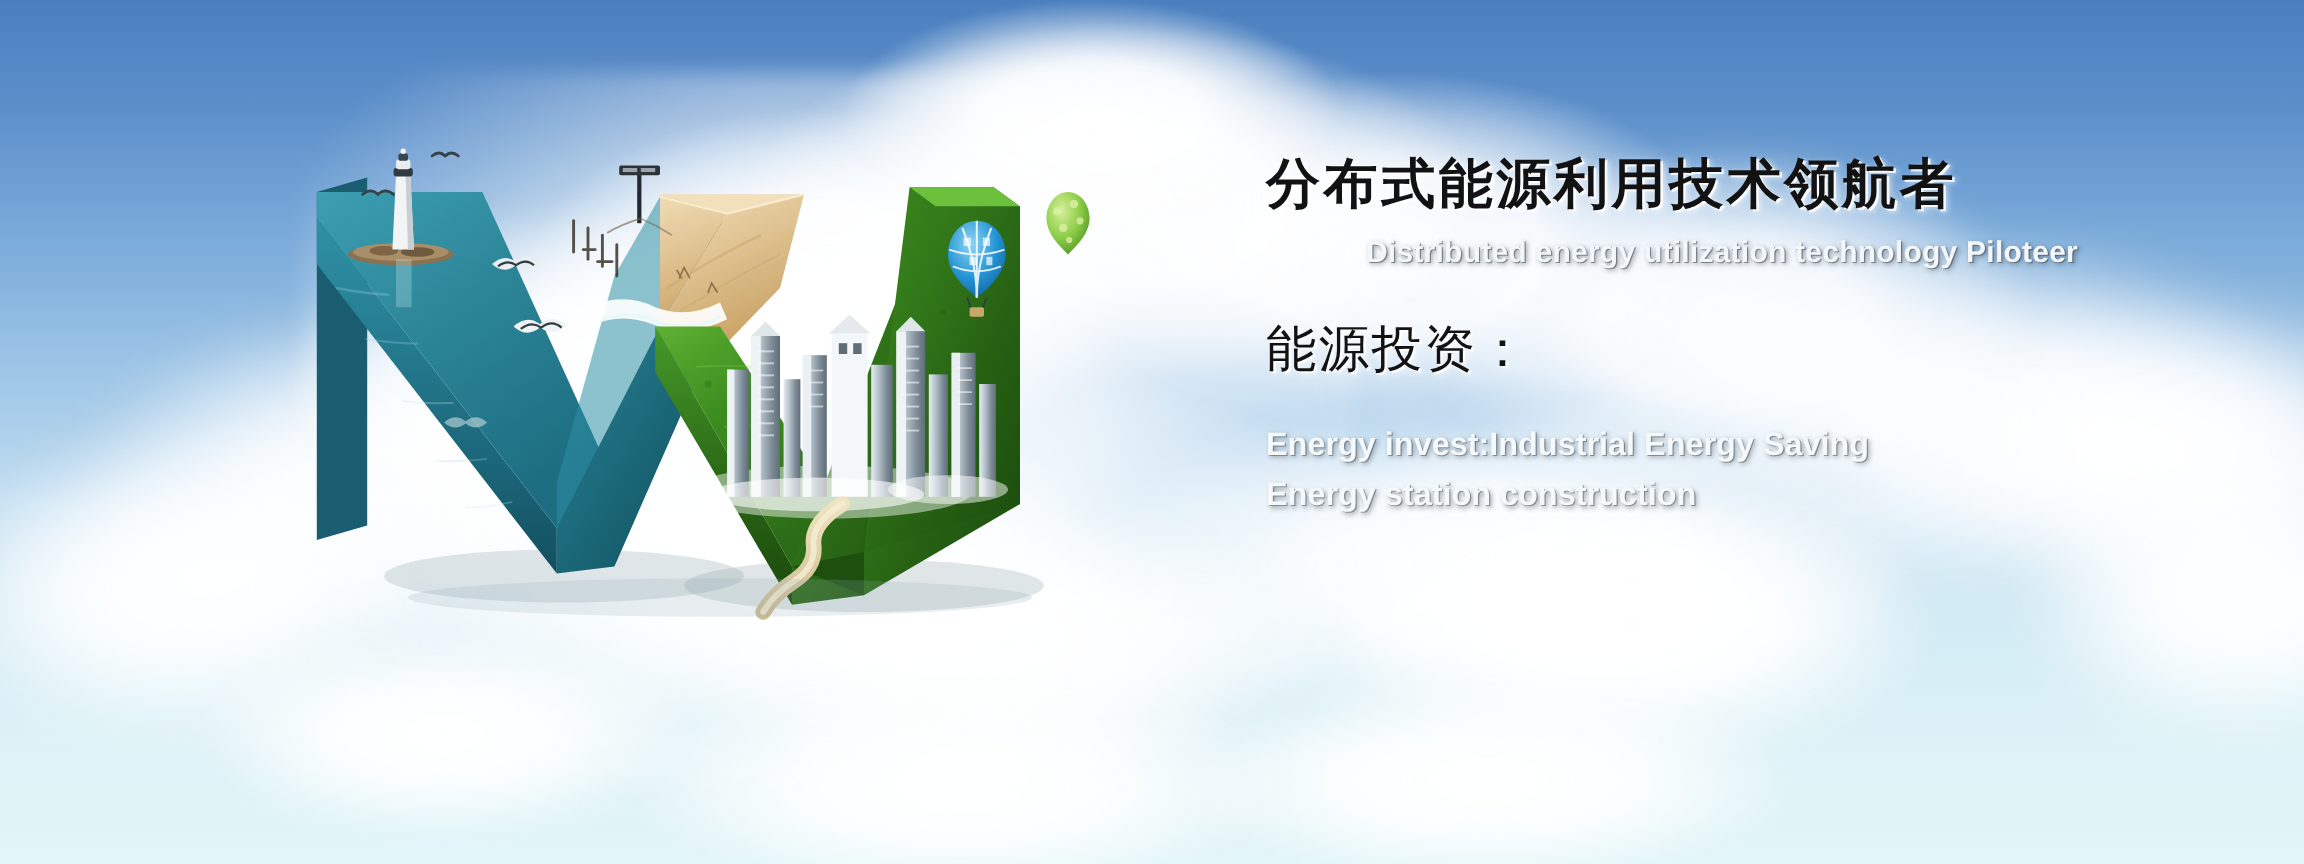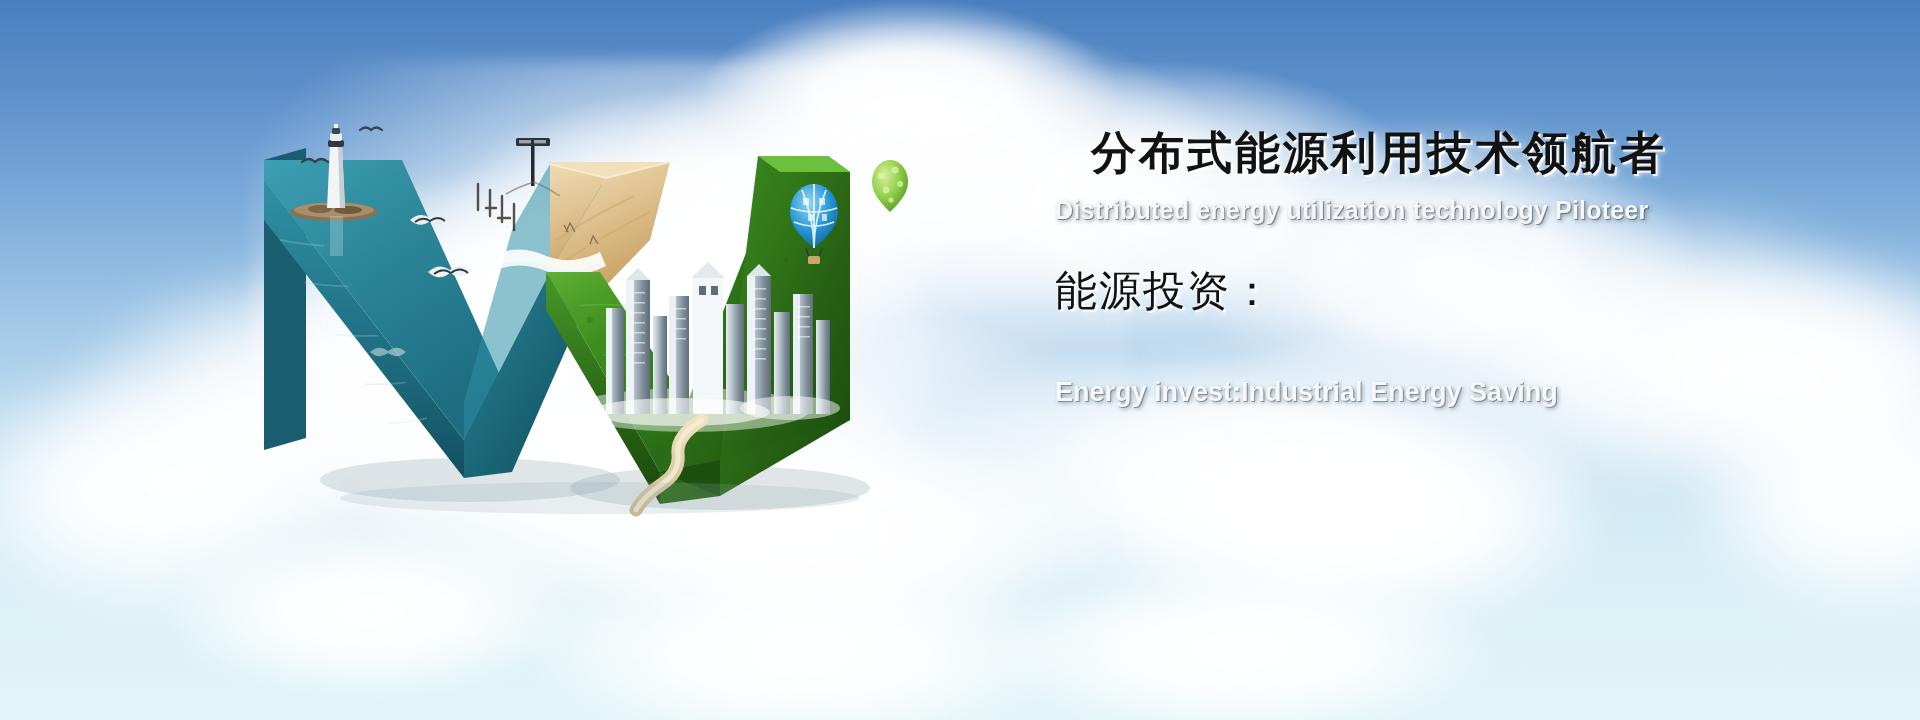--- a/index.html
+++ b/index.html
@@ -79,32 +79,32 @@
   .headline-cn{
     font-size:45px;
     font-weight:700;
     letter-spacing:3px;
     color:#121212;
     line-height:1.12;
     text-shadow:
       2px 2px 0 rgba(255,255,255,0.85),
       3px 3px 5px rgba(255,255,255,0.65);
     white-space:nowrap;
-    margin-left:36px;
   }
   .sub-en{
     margin-top:18px;
     font-size:25px;
     font-weight:700;
     color:#f4f7fa;
     letter-spacing:0.2px;
     text-shadow:
       1px 1px 0 rgba(60,70,80,0.55),
       2px 2px 4px rgba(40,50,60,0.45);
     white-space:nowrap;
+    text-align:center;
   }
   .block2{ margin-top:40px; }
   .invest-label{
     font-size:42px;
     font-weight:400;
     letter-spacing:2px;
     color:#121212;
     line-height:1.25;
     text-shadow:
       2px 2px 0 rgba(255,255,255,0.85),
@@ -116,21 +116,21 @@
     font-size:42px;
     font-weight:700;
     letter-spacing:2px;
     color:#121212;
     line-height:1.2;
     text-shadow:
       2px 2px 0 rgba(255,255,255,0.85),
       3px 3px 5px rgba(255,255,255,0.6);
     white-space:nowrap;
   }
-  .block3{ margin-top:54px; }
+  .block3{ margin-top:32px; }
   .en-line{
     font-size:27px;
     font-weight:700;
     color:#f6f9fb;
     line-height:1.55;
     text-shadow:
       1px 1px 0 rgba(70,80,90,0.5),
       2px 2px 4px rgba(45,55,65,0.42);
     white-space:nowrap;
   }
@@ -477,17 +477,18 @@
     <div class="headline-cn">分布式能源利用技术领航者</div>
 
     <div class="sub-en">Distributed energy utilization technology Piloteer</div>
 
     <div class="block2">
       <div class="invest-label">能源投资：</div>
     </div>
 
     <div class="block3">
       <div class="en-line">Energy invest:Industrial Energy Saving</div>
+      <div class="en-line">Energy station construction</div>
     </div>
 
   </div>
 
 </div>
 
 </body></html>

